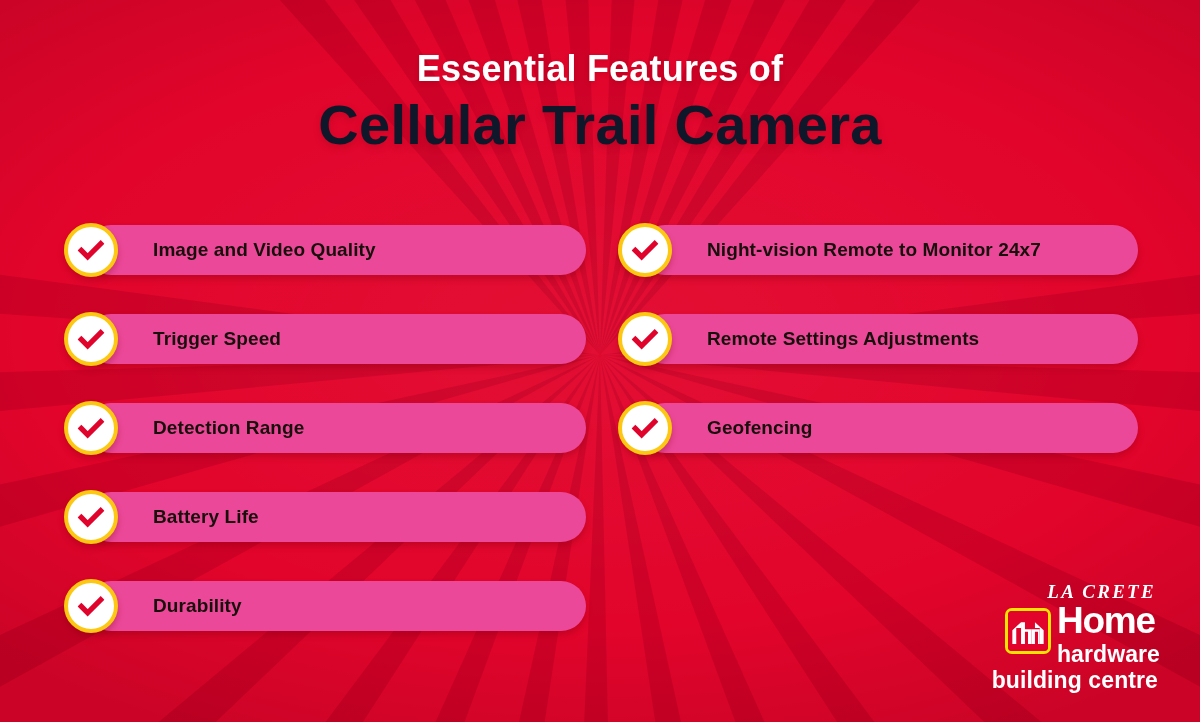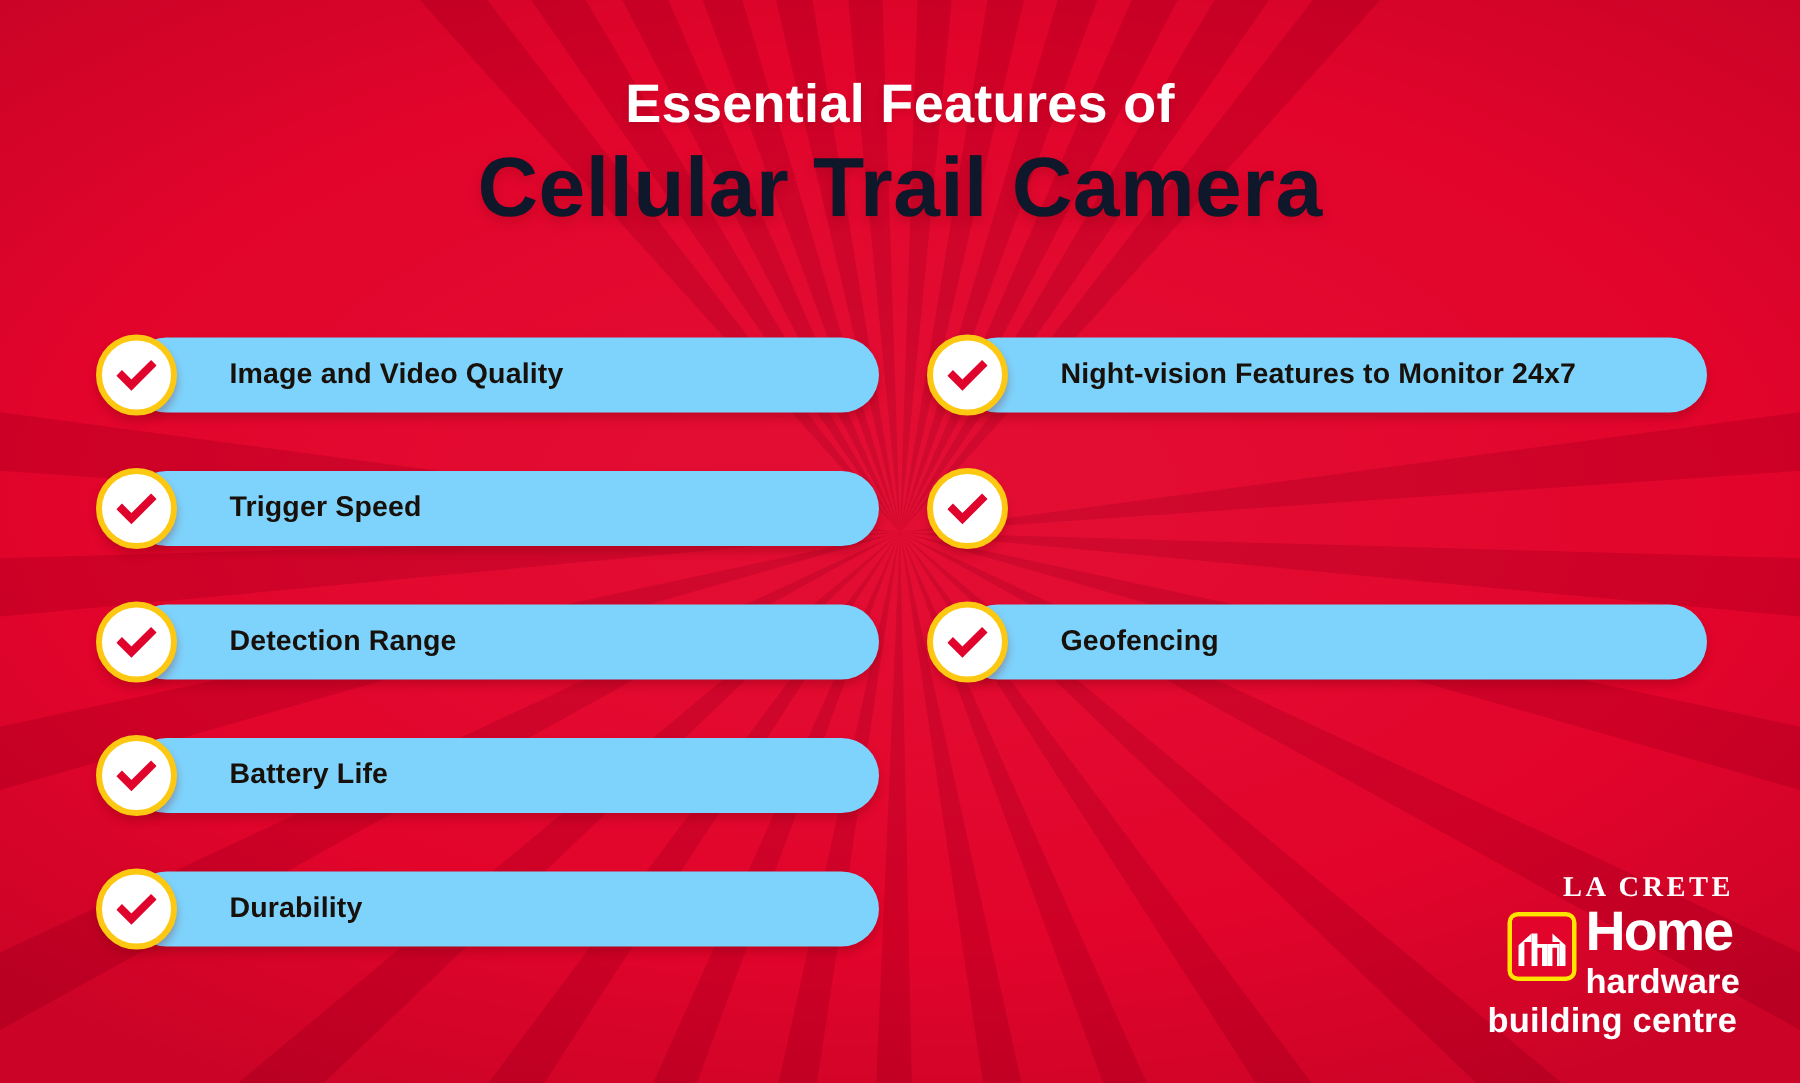--- a/index.html
+++ b/index.html
@@ -81,21 +81,21 @@
     margin-bottom:35px;
   }
   .feature-row:last-child { margin-bottom:0; }
 
   
   .pill {
     position:absolute;
     left:22px; top:2px;
     right:0;
     height:50px;
-    background:#7dd3fc;
+    background:#ec4899;
     border-radius:25px;
     box-shadow:0 4px 6px rgba(122,0,16,0.30);
   }
   .pill-label {
     position:absolute;
     left:67px;
     top:50%;
     transform:translateY(-50%);
     color:#18100B;
     font-size:19px;
@@ -135,20 +135,21 @@
   .logo-lacrete {
     display:block;
     color:#FFFFFF;
     font-family:"Liberation Serif", serif;
     font-weight:bold;
     font-size:19px;
     letter-spacing:2.3px;
     line-height:1;
     margin-bottom:4px;
     padding-right:4px;
+    font-style:italic;
   }
   .logo-mid {
     display:flex;
     align-items:flex-start;
     justify-content:flex-end;
     gap:6px;
   }
   .logo-mark {
     width:46px; height:46px;
     flex:0 0 46px;
@@ -300,30 +301,33 @@
 
     <div class="column right">
 
       <div class="feature-row">
         <div class="check-badge">
           <svg viewBox="0 0 32 32" aria-hidden="true">
             <path d="M4.5 16.5 L12 24 L27.5 8.5" fill="none" stroke="#E0032C" stroke-width="6.2" stroke-linecap="square" stroke-linejoin="miter"></path>
           </svg>
         </div>
         <div class="pill">
-          <span class="pill-label">Night-vision Features to Monitor 24x7</span>
-        </div>
-      </div>
-
-
-      <div class="feature-row">
-        <div class="check-badge">
-          <svg viewBox="0 0 32 32" aria-hidden="true">
-            <path d="M4.5 16.5 L12 24 L27.5 8.5" fill="none" stroke="#E0032C" stroke-width="6.2" stroke-linecap="square" stroke-linejoin="miter"></path>
-          </svg>
+          <span class="pill-label">Night-vision Remote to Monitor 24x7</span>
+        </div>
+      </div>
+
+
+      <div class="feature-row">
+        <div class="check-badge">
+          <svg viewBox="0 0 32 32" aria-hidden="true">
+            <path d="M4.5 16.5 L12 24 L27.5 8.5" fill="none" stroke="#E0032C" stroke-width="6.2" stroke-linecap="square" stroke-linejoin="miter"></path>
+          </svg>
+        </div>
+        <div class="pill">
+          <span class="pill-label">Remote Settings Adjustments</span>
         </div>
       </div>
 
       <div class="feature-row">
         <div class="check-badge">
           <svg viewBox="0 0 32 32" aria-hidden="true">
             <path d="M4.5 16.5 L12 24 L27.5 8.5" fill="none" stroke="#E0032C" stroke-width="6.2" stroke-linecap="square" stroke-linejoin="miter"></path>
           </svg>
         </div>
         <div class="pill">

